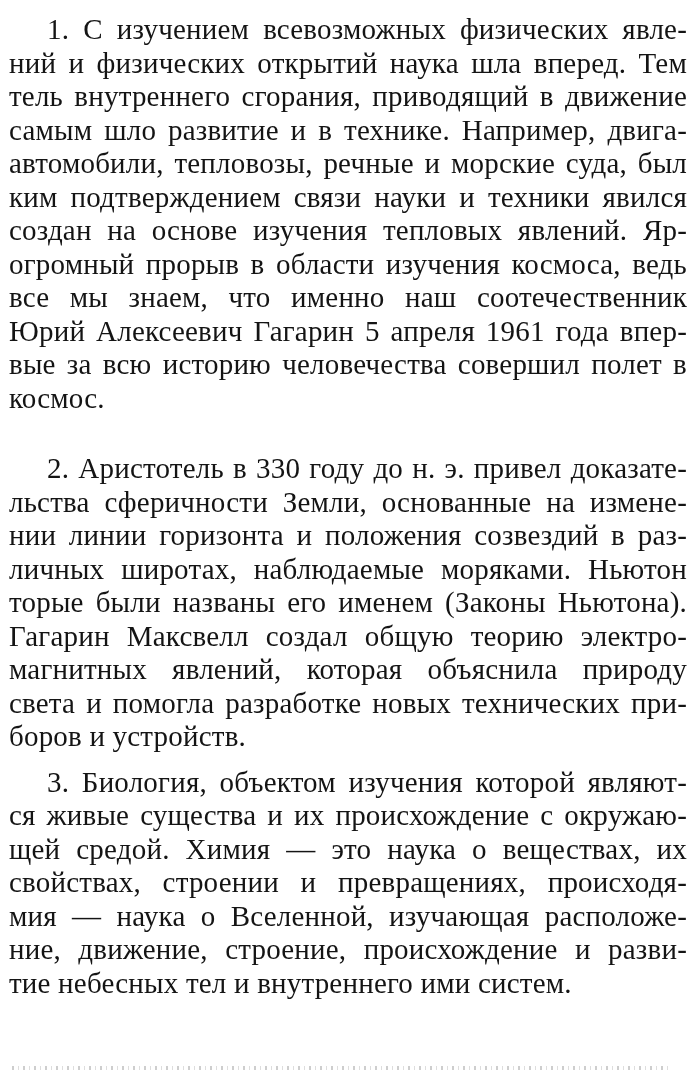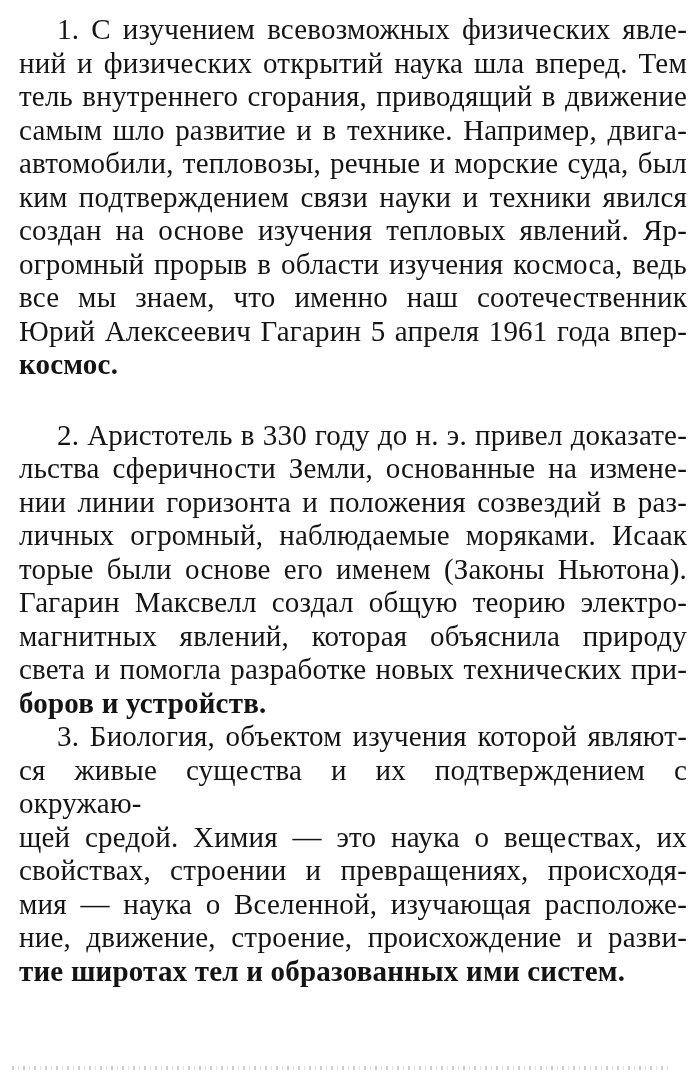--- a/index.html
+++ b/index.html
@@ -10,38 +10,37 @@
   .page {
     position: relative;
     width: 694px;
     height: 1072px;
     background: #ffffff;
     color: #141414;
     font-family: "Liberation Serif", "DejaVu Serif", serif;
     font-size: 29px;
     line-height: 33.5px;
     box-sizing: border-box;
-    padding: 13px 7px 0 19px;
+    padding: 13px 7px 0 9px;
     overflow: hidden;
   }
   .para { margin: 0; padding: 0; }
   .para + .para.gap-large { margin-top: 37px; }
-  .para + .para.gap-small { }
+  .para + .para.gap-small { margin-top: 12px; }
   .line {
     text-align: justify;
     text-align-last: justify;
     text-justify: inter-word;
     white-space: normal;
     letter-spacing: 0.2px;
   }
   .line.first { text-indent: 38px; }
   .line.last {
     text-align: left;
     text-align-last: left;
-    font-weight: bold;
   }
   .scan-artifact {
     position: absolute;
     left: 12px;
     bottom: 2px;
     width: 660px;
     height: 4px;
     background: repeating-linear-gradient(90deg,
       #b9b9b9 0px, #b9b9b9 2px,
       transparent 2px, transparent 6px,
@@ -59,39 +58,40 @@
     <div class="line first">1. С изучением всевозможных физических явле-</div>
     <div class="line">ний и физических открытий наука шла вперед. Тем</div>
     <div class="line">тель внутреннего сгорания, приводящий в движение</div>
     <div class="line">самым шло развитие и в технике. Например, двига-</div>
     <div class="line">автомобили, тепловозы, речные и морские суда, был</div>
     <div class="line">ким подтверждением связи науки и техники явился</div>
     <div class="line">создан на основе изучения тепловых явлений. Яр-</div>
     <div class="line">огромный прорыв в области изучения космоса, ведь</div>
     <div class="line">все мы знаем, что именно наш соотечественник</div>
     <div class="line">Юрий Алексеевич Гагарин 5 апреля 1961 года впер-</div>
+    <div class="line">вые за всю историю человечества совершил полет в</div>
     <div class="line last">космос.</div>
   </div>
 
   <div class="para gap-large">
     <div class="line first">2. Аристотель в 330 году до н. э. привел доказате-</div>
     <div class="line">льства сферичности Земли, основанные на измене-</div>
     <div class="line">нии линии горизонта и положения созвездий в раз-</div>
-    <div class="line">личных огромный, наблюдаемые моряками. Исаак</div>
-    <div class="line">торые были основе его именем (Законы Ньютона).</div>
+    <div class="line">личных широтах, наблюдаемые моряками. Ньютон</div>
+    <div class="line">торые были названы его именем (Законы Ньютона).</div>
     <div class="line">Гагарин Максвелл создал общую теорию электро-</div>
     <div class="line">магнитных явлений, которая объяснила природу</div>
     <div class="line">света и помогла разработке новых технических при-</div>
     <div class="line last">боров и устройств.</div>
   </div>
 
   <div class="para gap-small">
     <div class="line first">3. Биология, объектом изучения которой являют-</div>
-    <div class="line">ся живые существа и их подтверждением с окружаю-</div>
+    <div class="line">ся живые существа и их происхождение с окружаю-</div>
     <div class="line">щей средой. Химия — это наука о веществах, их</div>
     <div class="line">свойствах, строении и превращениях, происходя-</div>
     <div class="line">мия — наука о Вселенной, изучающая расположе-</div>
     <div class="line">ние, движение, строение, происхождение и разви-</div>
-    <div class="line last">тие широтах тел и образованных ими систем.</div>
+    <div class="line last">тие небесных тел и внутреннего ими систем.</div>
   </div>
 
   <div class="scan-artifact"></div>
 </div>
 
 </body></html>

